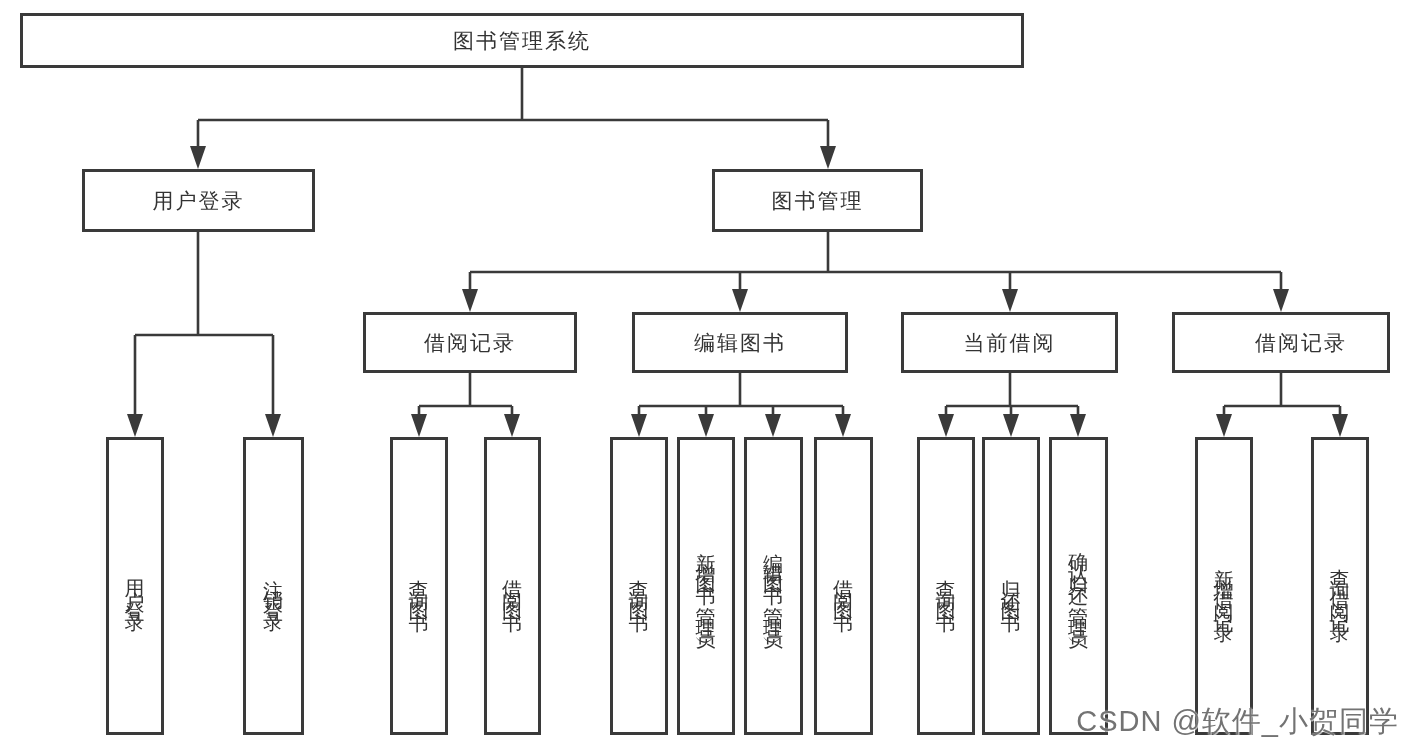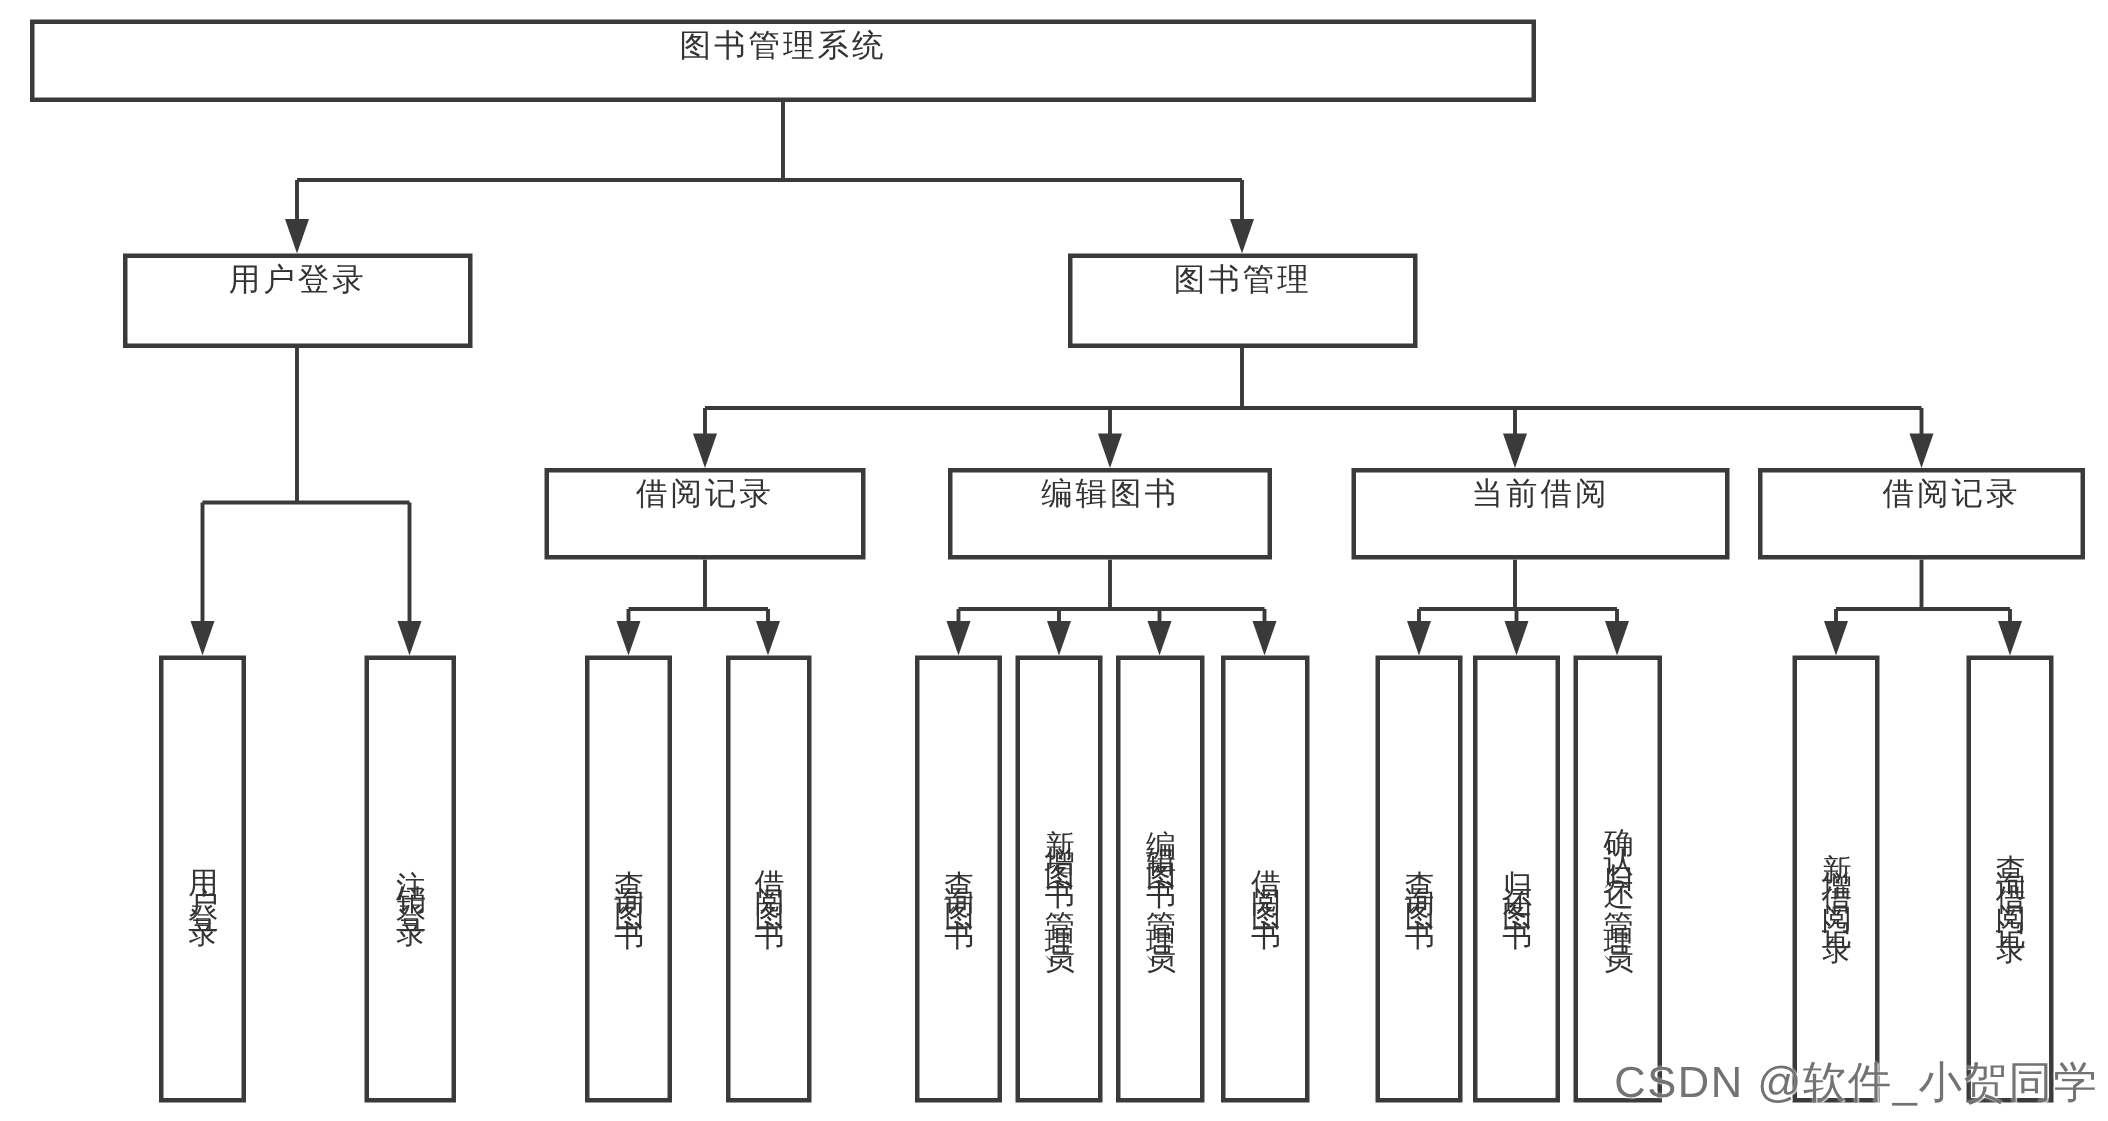--- a/index.html
+++ b/index.html
@@ -4,21 +4,21 @@
 <style>
   html,body{margin:0;padding:0;}
   body{
     width:1405px;height:747px;position:relative;background:#ffffff;overflow:hidden;
     font-family:"Liberation Sans","DejaVu Sans",sans-serif;color:#333333;
   }
   #canvas{position:absolute;inset:0;width:1405px;height:747px;}
   #connectors{position:absolute;left:0;top:0;z-index:0;}
   .box{
     position:absolute;box-sizing:border-box;background:#ffffff;
-    border:3px solid #3a3a3a;display:flex;align-items:flex-start;justify-content:center;
+    border:3px solid #3a3a3a;display:flex;align-items:center;justify-content:center;
     z-index:1;
   }
   .h-label{font-size:21px;letter-spacing:2px;white-space:nowrap;color:#333333;}
   .root .h-label{font-size:21px;}
   .leaf{align-items:center;}
   .v-label{
     writing-mode:vertical-rl;text-orientation:mixed;
     font-size:20px;letter-spacing:11px;line-height:1;color:#333333;white-space:nowrap;
   }
   .watermark{
@@ -65,31 +65,31 @@
     </g>
   </svg>
 
   <div class="box root" style="left:20px;top:13px;width:1004px;height:55px;">
     <span class="h-label">图书管理系统</span>
   </div>
 
   <div class="box" style="left:82px;top:169px;width:233px;height:63px;">
     <span class="h-label">用户登录</span>
   </div>
-  <div class="box" style="left:712px;top:169px;width:233px;height:63px;">
+  <div class="box" style="left:712px;top:169px;width:211px;height:63px;">
     <span class="h-label">图书管理</span>
   </div>
 
   <div class="box" style="left:363px;top:312px;width:214px;height:61px;">
     <span class="h-label">借阅记录</span>
   </div>
   <div class="box" style="left:632px;top:312px;width:216px;height:61px;">
     <span class="h-label">编辑图书</span>
   </div>
-  <div class="box" style="left:901px;top:312px;width:252px;height:61px;">
+  <div class="box" style="left:901px;top:312px;width:217px;height:61px;">
     <span class="h-label">当前借阅</span>
   </div>
   <div class="box" style="left:1172px;top:312px;width:218px;height:61px;padding-left:40px;">
     <span class="h-label">借阅记录</span>
   </div>
 
   <div class="box leaf" style="left:106px;top:437px;width:58px;height:298px;">
     <span class="v-label">用户登录</span>
   </div>
   <div class="box leaf" style="left:243px;top:437px;width:61px;height:298px;">

